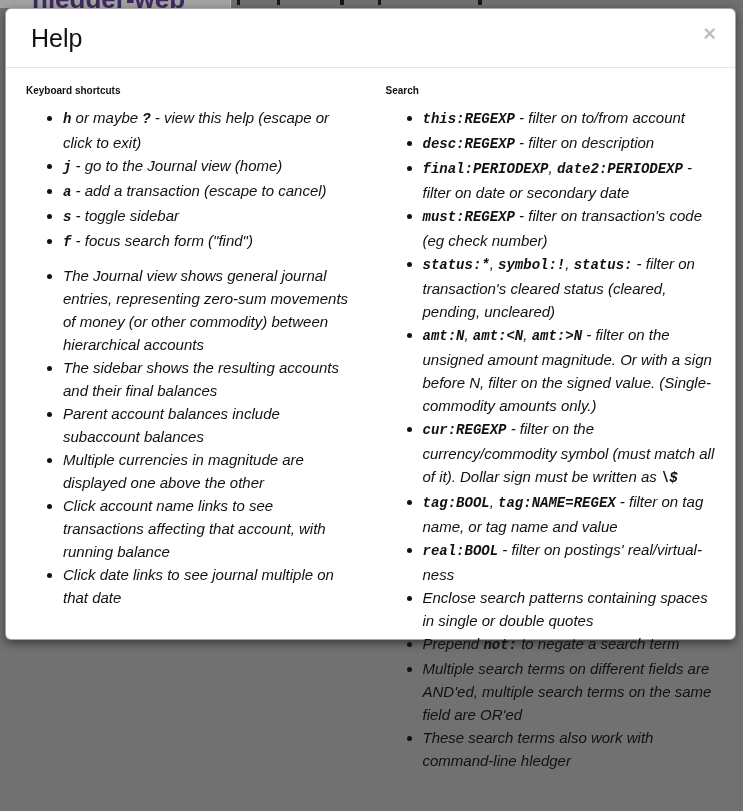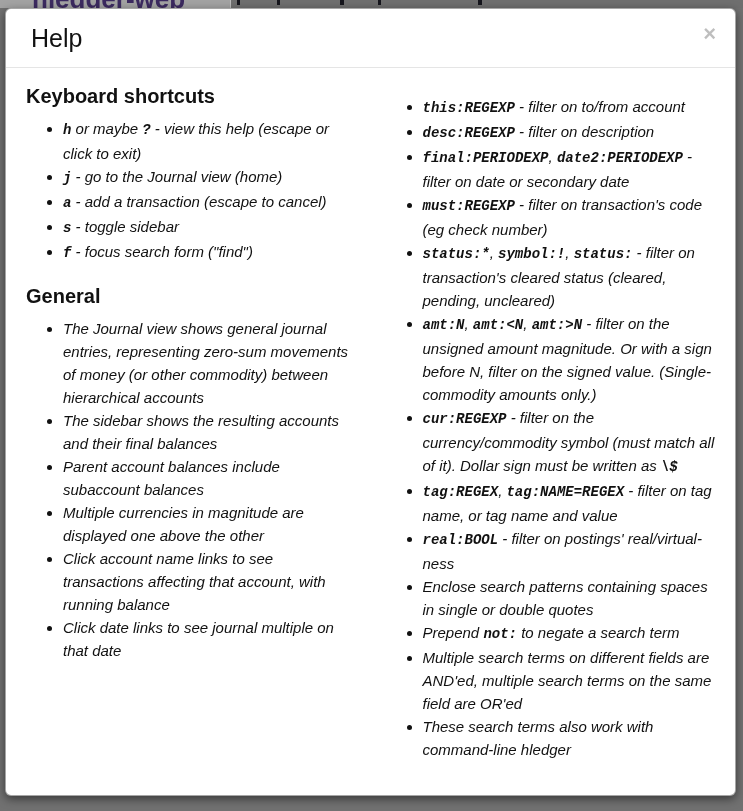--- a/index.html
+++ b/index.html
@@ -13,39 +13,39 @@
   .bg-strip{position:absolute;top:0;left:0;width:743px;height:8px;overflow:hidden;background:#6f6f6f;}
   .bg-strip .sidebar-zone{position:absolute;left:0;top:0;width:230px;height:8px;background:#a3a3a3;overflow:hidden;}
   .bg-strip .brand{position:absolute;left:32px;top:-16px;font-size:26px;font-weight:bold;color:#3c2a60;white-space:nowrap;}
   .bg-strip .vdiv{position:absolute;left:230px;top:0;width:1px;height:8px;background:#bdbdbd;}
   .frag{position:absolute;top:0;height:5px;background:#16161d;}
   .f1{left:237px;width:3px;} .f2{left:277px;width:3px;} .f3{left:340px;width:4px;}
   .f4{left:378px;width:3px;} .f5{left:478px;width:4px;}
 
   
   .modal{
-    position:absolute;left:5px;top:8px;width:731px;height:788px;
+    position:absolute;left:5px;top:8px;width:731px;height:632px;
     background:#ffffff;border:1px solid rgba(0,0,0,.35);border-radius:6px;
     box-shadow:0 3px 10px rgba(0,0,0,.5);
     box-sizing:border-box;
   }
   .modal-header{position:relative;padding:14px 25px 13px 25px;border-bottom:1px solid #e5e5e5;}
   .modal-title{margin:0;font-size:25px;font-weight:400;color:#111;line-height:1.25;}
   .close{
     position:absolute;top:14px;right:19px;
     background:none;border:0;padding:0;cursor:pointer;
     font-family:"Liberation Sans",sans-serif;
     font-size:22px;font-weight:bold;line-height:1;color:#000;opacity:.25;
     text-shadow:0 1px 0 #fff;
   }
   .modal-body{padding:17px 20px 20px 20px;font-size:15px;color:#111;}
   .row{display:flex;}
   .col{width:336px;}
   .col-left{margin-right:30px;}
-  h3{font-size:20px;font-weight:bold;color:#111;margin:20px 0 10px 0;line-height:1.1;}
+  h3{font-size:10px;font-weight:bold;color:#111;margin:20px 0 10px 0;line-height:1.1;}
   .col h3:first-child{margin-top:0;}
   ul{margin:10px 0;padding-left:37px;font-style:italic;}
   li{line-height:23px;font-size:15px;color:#111;}
   code{
     font-family:"Liberation Mono","DejaVu Sans Mono",monospace;
     font-weight:bold;font-size:14px;color:#111;
   }
 </style>
 </head>
 <body>
@@ -71,40 +71,40 @@
     <div class="row">
       <div class="col col-left">
         <h3>Keyboard shortcuts</h3>
         <ul>
             <li><code>h</code> or maybe <code>?</code> - view this help (escape or click to exit)</li>
             <li><code>j</code> - go to the Journal view (home)</li>
             <li><code>a</code> - add a transaction (escape to cancel)</li>
             <li><code>s</code> - toggle sidebar</li>
             <li><code>f</code> - focus search form ("find")</li>
           </ul>
-        <h3>General</h3>
         <ul>
             <li>The Journal view shows general journal entries, representing zero-sum movements of money (or other commodity) between hierarchical accounts</li>
             <li>The sidebar shows the resulting accounts and their final balances</li>
             <li>Parent account balances include subaccount balances</li>
             <li>Multiple currencies in magnitude are displayed one above the other</li>
             <li>Click account name links to see transactions affecting that account, with running balance</li>
             <li>Click date links to see journal multiple on that date</li>
           </ul>
       </div>
       <div class="col">
+        <h3>Search</h3>
         <ul>
             <li><code>this:REGEXP</code> - filter on to/from account</li>
             <li><code>desc:REGEXP</code> - filter on description</li>
             <li><code>final:PERIODEXP</code>, <code>date2:PERIODEXP</code> - filter on date or secondary date</li>
             <li><code>must:REGEXP</code> - filter on transaction's code (eg check number)</li>
             <li><code>status:*</code>, <code>symbol:!</code>, <code>status:</code> - filter on transaction's cleared status (cleared, pending, uncleared)</li>
             <li><code>amt:N</code>, <code>amt:&lt;N</code>, <code>amt:&gt;N</code> - filter on the unsigned amount magnitude. Or with a sign before N, filter on the signed value. (Single-commodity amounts only.)</li>
             <li><code>cur:REGEXP</code> - filter on the currency/commodity symbol (must match all of it). Dollar sign must be written as <code>\$</code></li>
-            <li><code>tag:REGEX</code>, <code>tag:NAME=REGEX</code> - filter on tag name, or tag name and value</li>
+            <li><code>tag:BOOL</code>, <code>tag:NAME=REGEX</code> - filter on tag name, or tag name and value</li>
             <li><code>real:BOOL</code> - filter on postings' real/virtual-ness</li>
             <li>Enclose search patterns containing spaces in single or double quotes</li>
             <li>Prepend <code>not:</code> to negate a search term</li>
             <li>Multiple search terms on different fields are AND'ed, multiple search terms on the same field are OR'ed</li>
             <li>These search terms also work with command-line hledger</li>
           </ul>
       </div>
     </div>
   </div>
 </div>

